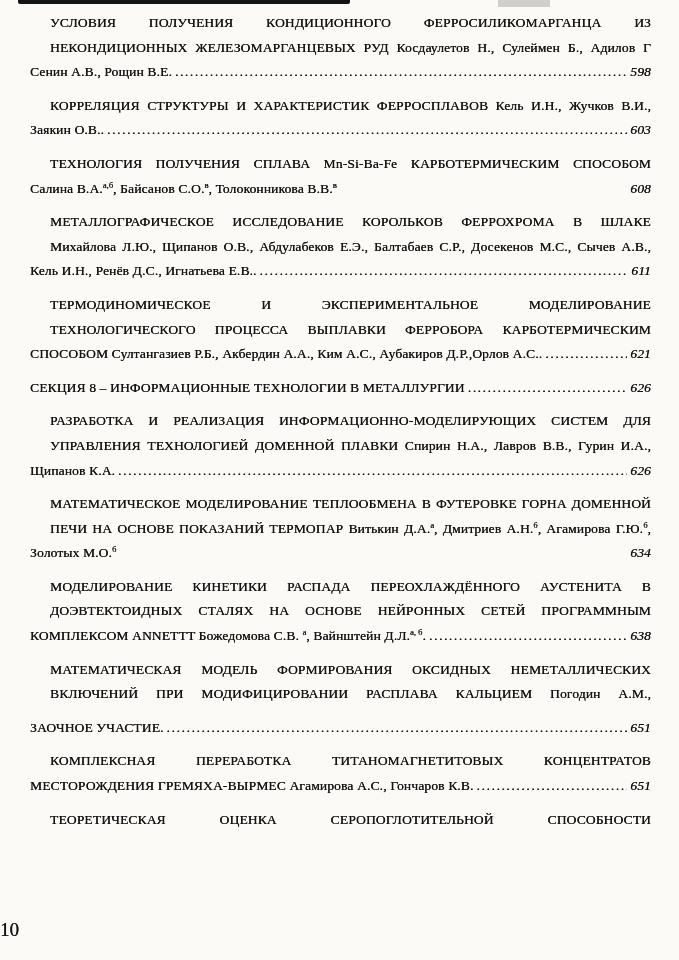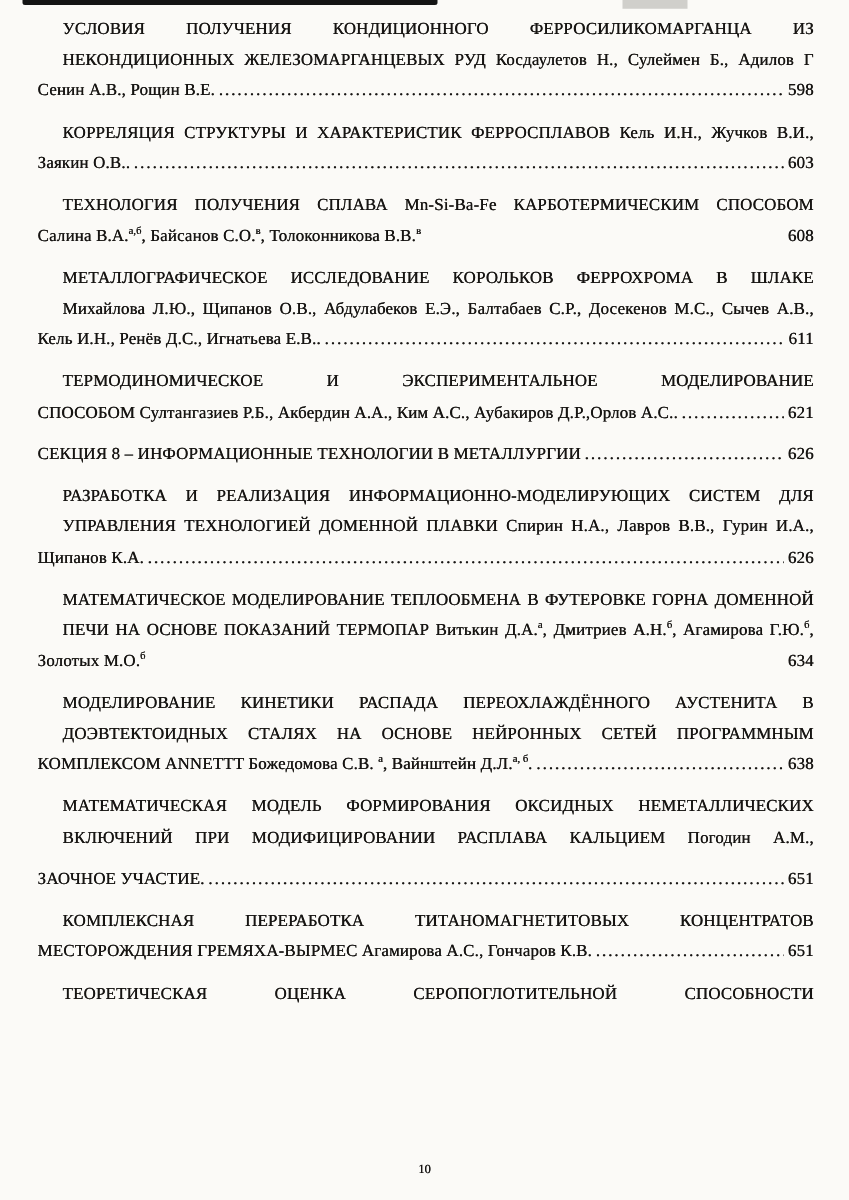--- a/index.html
+++ b/index.html
@@ -42,30 +42,30 @@
   .dots {
     flex: 1 1 20px; min-width: 8px;
     overflow: hidden; white-space: nowrap;
     margin: 0 3px 0 3px;
     letter-spacing: 1.6px;
   }
   .dots::after {
     content: "................................................................................................................................................................................................";
   }
   .spacer { flex: 1 1 auto; }
-  .pagenum { white-space: nowrap; }
+  .pagenum { white-space: nowrap; font-style: italic; }
   sup {
     font-size: 8.5px;
     line-height: 0;
     letter-spacing: 0;
   }
   .folio {
     position: absolute; bottom: 19px; left: 0; width: 100%;
-    text-align: center;
-    font-size: 10px;
+    text-align: left;
+    font-size: 19px;
     text-shadow: 0.25px 0 0 currentColor;
   }
 </style>
 </head>
 <body>
 
 <div class="page">
   <div class="scan-bar-1"></div>
   <div class="scan-bar-2"></div>
   <main class="toc" id="toc">
@@ -98,20 +98,21 @@
         <div class="line fill"><span class="text"><span>МЕТАЛЛОГРАФИЧЕСКОЕ ИССЛЕДОВАНИЕ КОРОЛЬКОВ ФЕРРОХРОМА В ШЛАКЕ</span></span></div>
         <div class="line fill"><span class="text"><span>Михайлова Л.Ю., Щипанов О.В., Абдулабеков Е.Э., Балтабаев С.Р., Досекенов М.С., Сычев А.В.,</span></span></div>
         <div class="line leaderline">
           <span class="text"><span>Кель И.Н., Ренёв Д.С., Игнатьева Е.В.. </span></span>
           <span class="dots"></span>
           <span class="pagenum">611</span>
         </div>
       </div>
       <div class="entry">
         <div class="line fill"><span class="text"><span>ТЕРМОДИНОМИЧЕСКОЕ И ЭКСПЕРИМЕНТАЛЬНОЕ МОДЕЛИРОВАНИЕ</span></span></div>
+        <div class="line fill"><span class="text"><span>ТЕХНОЛОГИЧЕСКОГО ПРОЦЕССА ВЫПЛАВКИ ФЕРРОБОРА КАРБОТЕРМИЧЕСКИМ</span></span></div>
         <div class="line leaderline">
           <span class="text"><span>СПОСОБОМ Султангазиев Р.Б., Акбердин А.А., Ким А.С., Аубакиров Д.Р.,Орлов А.С.. </span></span>
           <span class="dots"></span>
           <span class="pagenum">621</span>
         </div>
       </div>
       <div class="entry">
         <div class="line leaderline">
           <span class="text"><span>СЕКЦИЯ 8 – ИНФОРМАЦИОННЫЕ ТЕХНОЛОГИИ В МЕТАЛЛУРГИИ</span></span>
           <span class="dots"></span>

